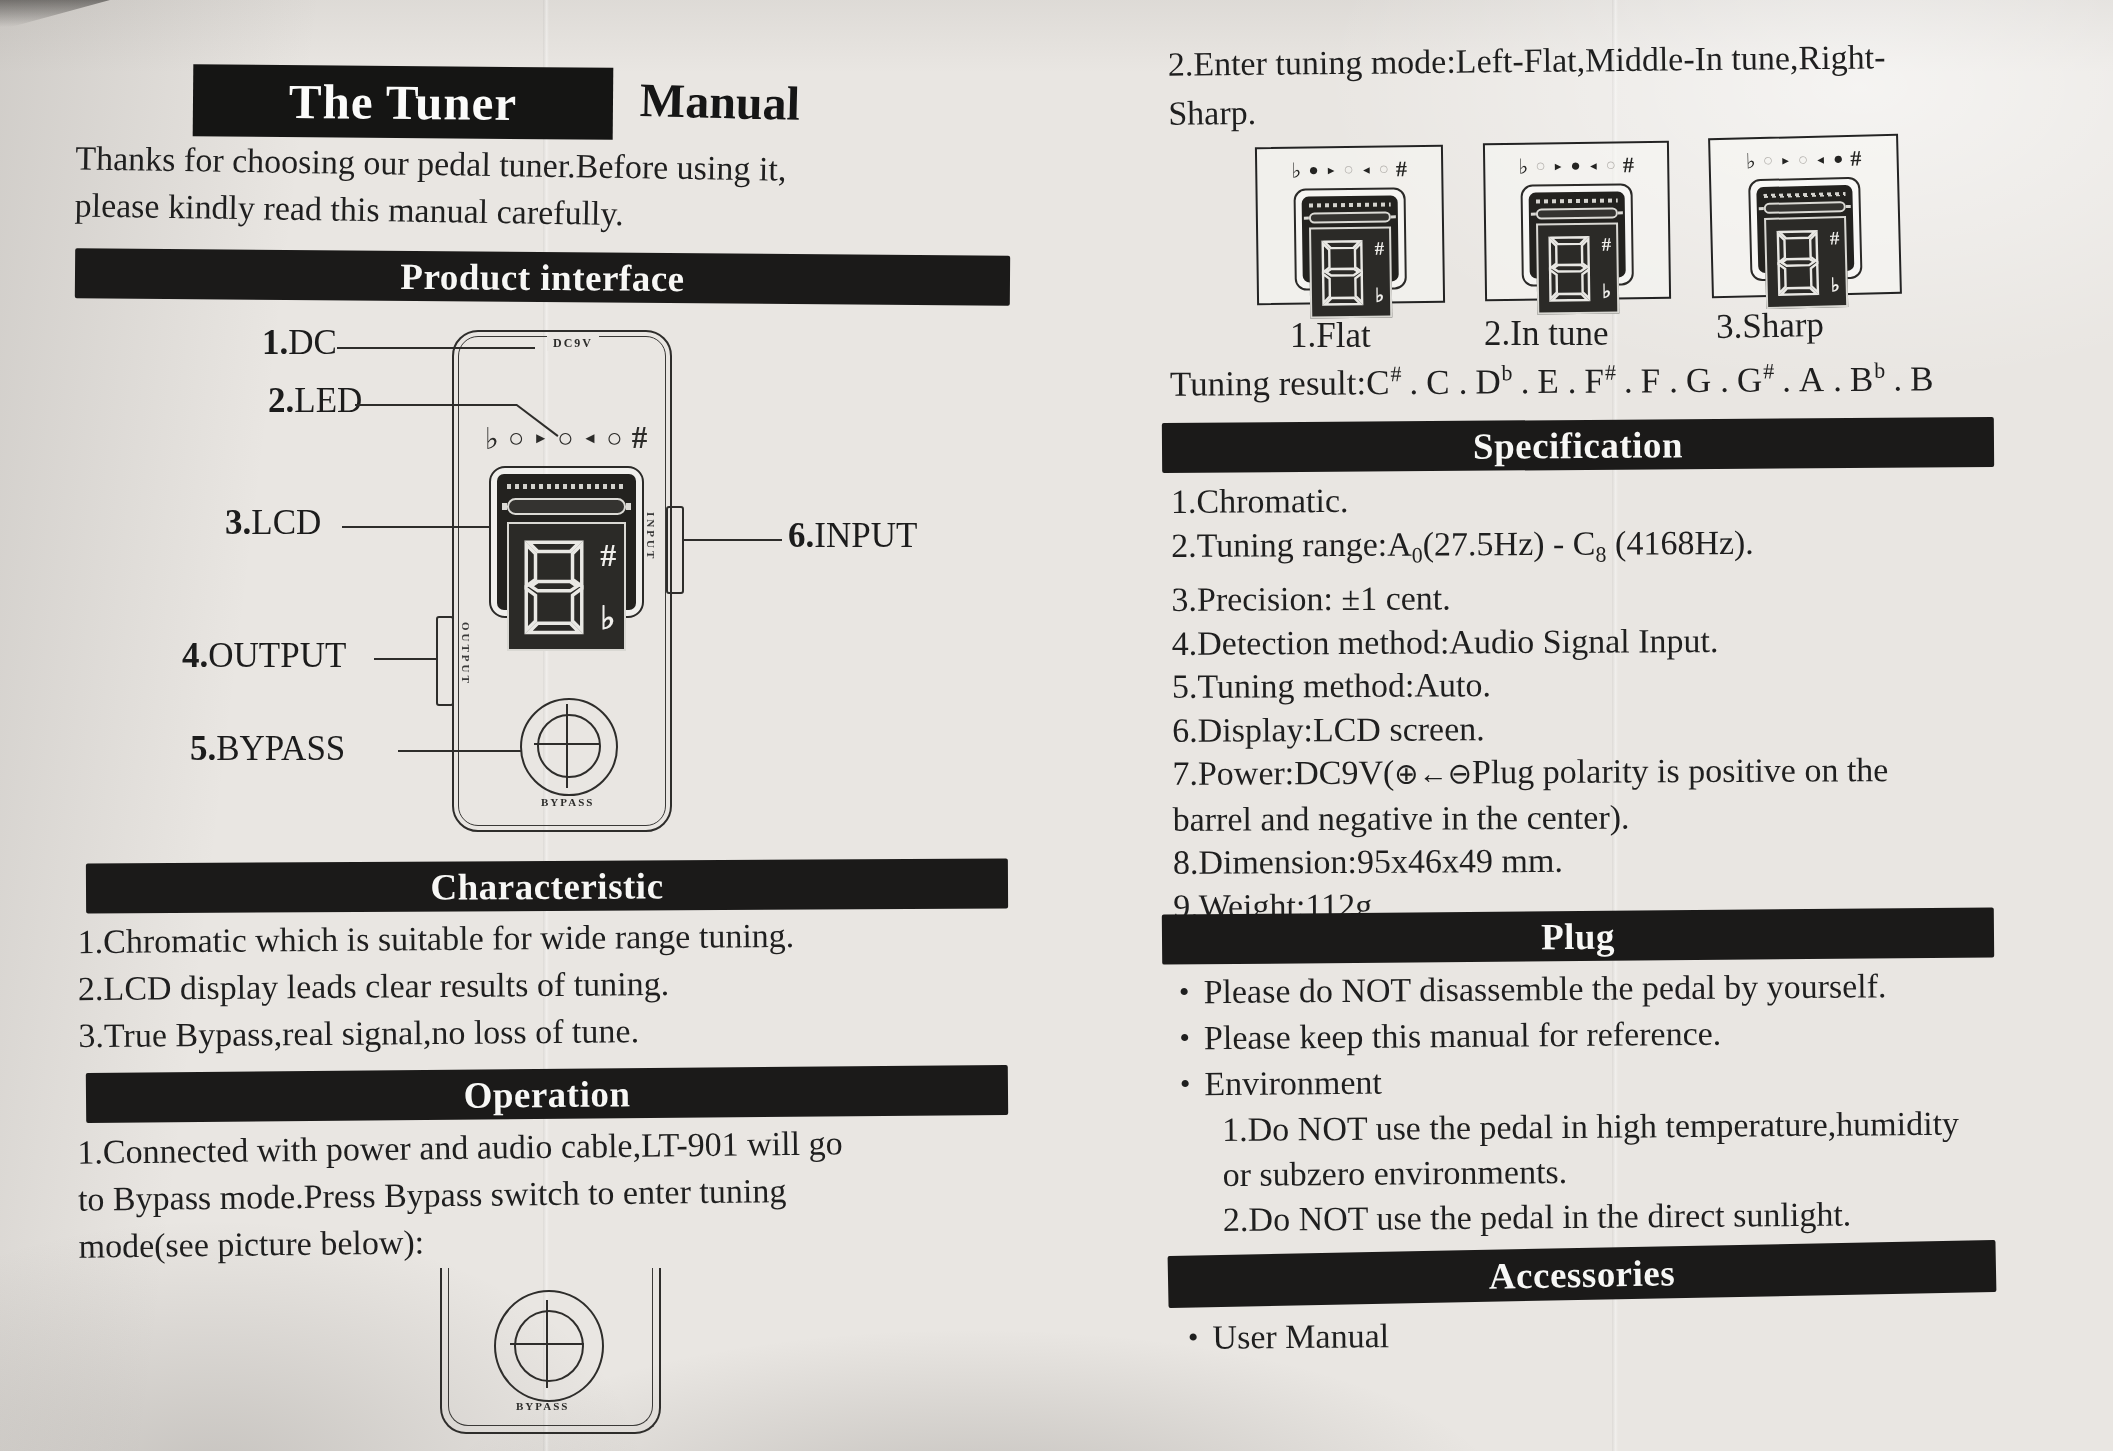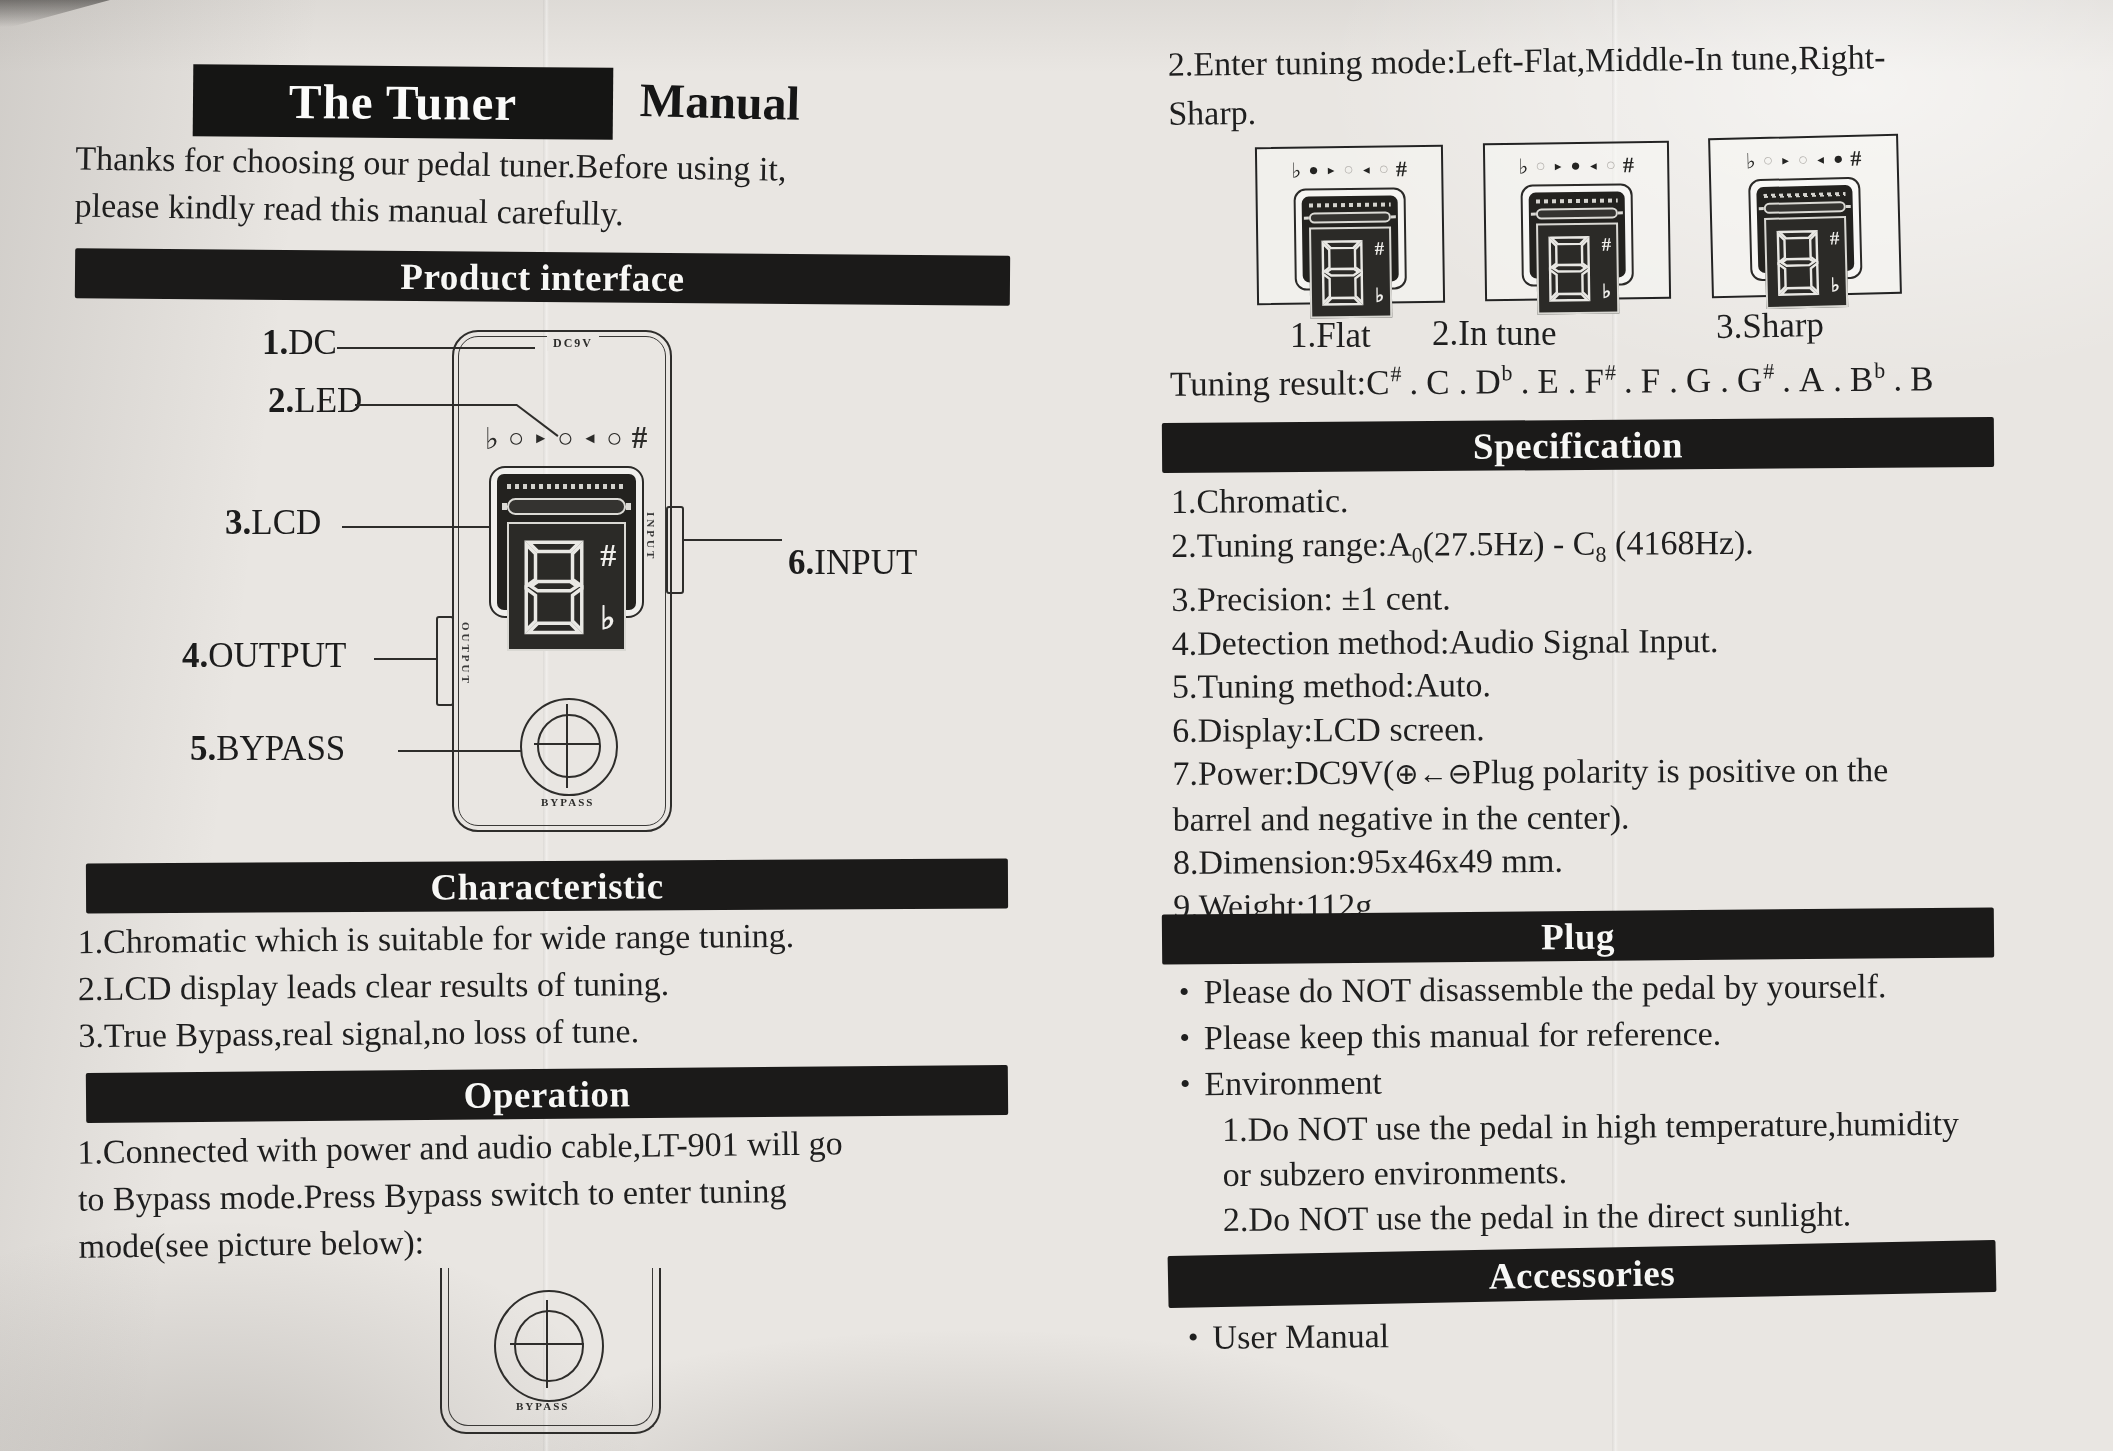--- a/index.html
+++ b/index.html
@@ -159,21 +159,21 @@
     <div class="byp-inner" style="left:537px;top:714px;width:60px;height:60px;"></div>
     <div class="crossv" style="left:566px;top:704px;height:84px;"></div>
     <div class="crossh" style="left:534px;top:743px;width:66px;"></div>
     <div class="tinytext" style="left:541px;top:796px;font-size:11px;">BYPASS</div>
 
     <div class="callout" style="left:262px;top:323px;"><b>1.</b><span>DC</span></div>
     <div class="callout" style="left:268px;top:381px;"><b>2.</b><span>LED</span></div>
     <div class="callout" style="left:225px;top:503px;"><b>3.</b><span>LCD</span></div>
     <div class="callout" style="left:182px;top:636px;"><b>4.</b><span>OUTPUT</span></div>
     <div class="callout" style="left:190px;top:729px;"><b>5.</b><span>BYPASS</span></div>
-    <div class="callout" style="left:788px;top:543px;"><b>6.</b><span>INPUT</span></div>
+    <div class="callout" style="left:788px;top:516px;"><b>6.</b><span>INPUT</span></div>
 
     <div class="cline" style="left:337px;top:347px;width:198px;"></div>
     <div class="cline" style="left:355px;top:404px;width:162px;"></div>
     <div class="cline" style="left:517px;top:404px;width:52px;transform:rotate(37deg);transform-origin:0 0;"></div>
     <div class="cline" style="left:342px;top:526px;width:148px;"></div>
     <div class="cline" style="left:374px;top:658px;width:62px;"></div>
     <div class="cline" style="left:398px;top:750px;width:124px;"></div>
     <div class="cline" style="left:682px;top:539px;width:100px;"></div>
   </div>
 
@@ -318,21 +318,21 @@
           <div class="acc">
               <span>#</span>
               <span>♭</span>
             </div>
         </div>
       </div>
     </div>
   </div>
 
   <div class="mode-label" style="left:1290px;top:316px;text-align:right;">1.Flat</div>
-  <div class="mode-label" style="left:1432px;top:314px;">2.In tune</div>
+  <div class="mode-label" style="left:1484px;top:314px;">2.In tune</div>
   <div class="mode-label" style="left:1716px;top:306px;transform:rotate(-1deg);">3.Sharp</div>
 
   <div class="t-result">
     <span>Tuning result:</span><span class="tr-note"><span>C</span><span class="tr-sup">#</span></span><span class="tr-sep">.</span><span class="tr-note"><span>C</span><span class="tr-sup"></span></span><span class="tr-sep">.</span><span class="tr-note"><span>D</span><span class="tr-sup">b</span></span><span class="tr-sep">.</span><span class="tr-note"><span>E</span><span class="tr-sup"></span></span><span class="tr-sep">.</span><span class="tr-note"><span>F</span><span class="tr-sup">#</span></span><span class="tr-sep">.</span><span class="tr-note"><span>F</span><span class="tr-sup"></span></span><span class="tr-sep">.</span><span class="tr-note"><span>G</span><span class="tr-sup"></span></span><span class="tr-sep">.</span><span class="tr-note"><span>G</span><span class="tr-sup">#</span></span><span class="tr-sep">.</span><span class="tr-note"><span>A</span><span class="tr-sup"></span></span><span class="tr-sep">.</span><span class="tr-note"><span>B</span><span class="tr-sup">b</span></span><span class="tr-sep">.</span><span class="tr-note"><span>B</span><span class="tr-sup"></span></span>
   </div>
 
   <div class="bar" style="left:1162px;top:420px;width:832px;height:50px;transform:rotate(-0.4deg);">
     <span>Specification</span>
   </div>
 

